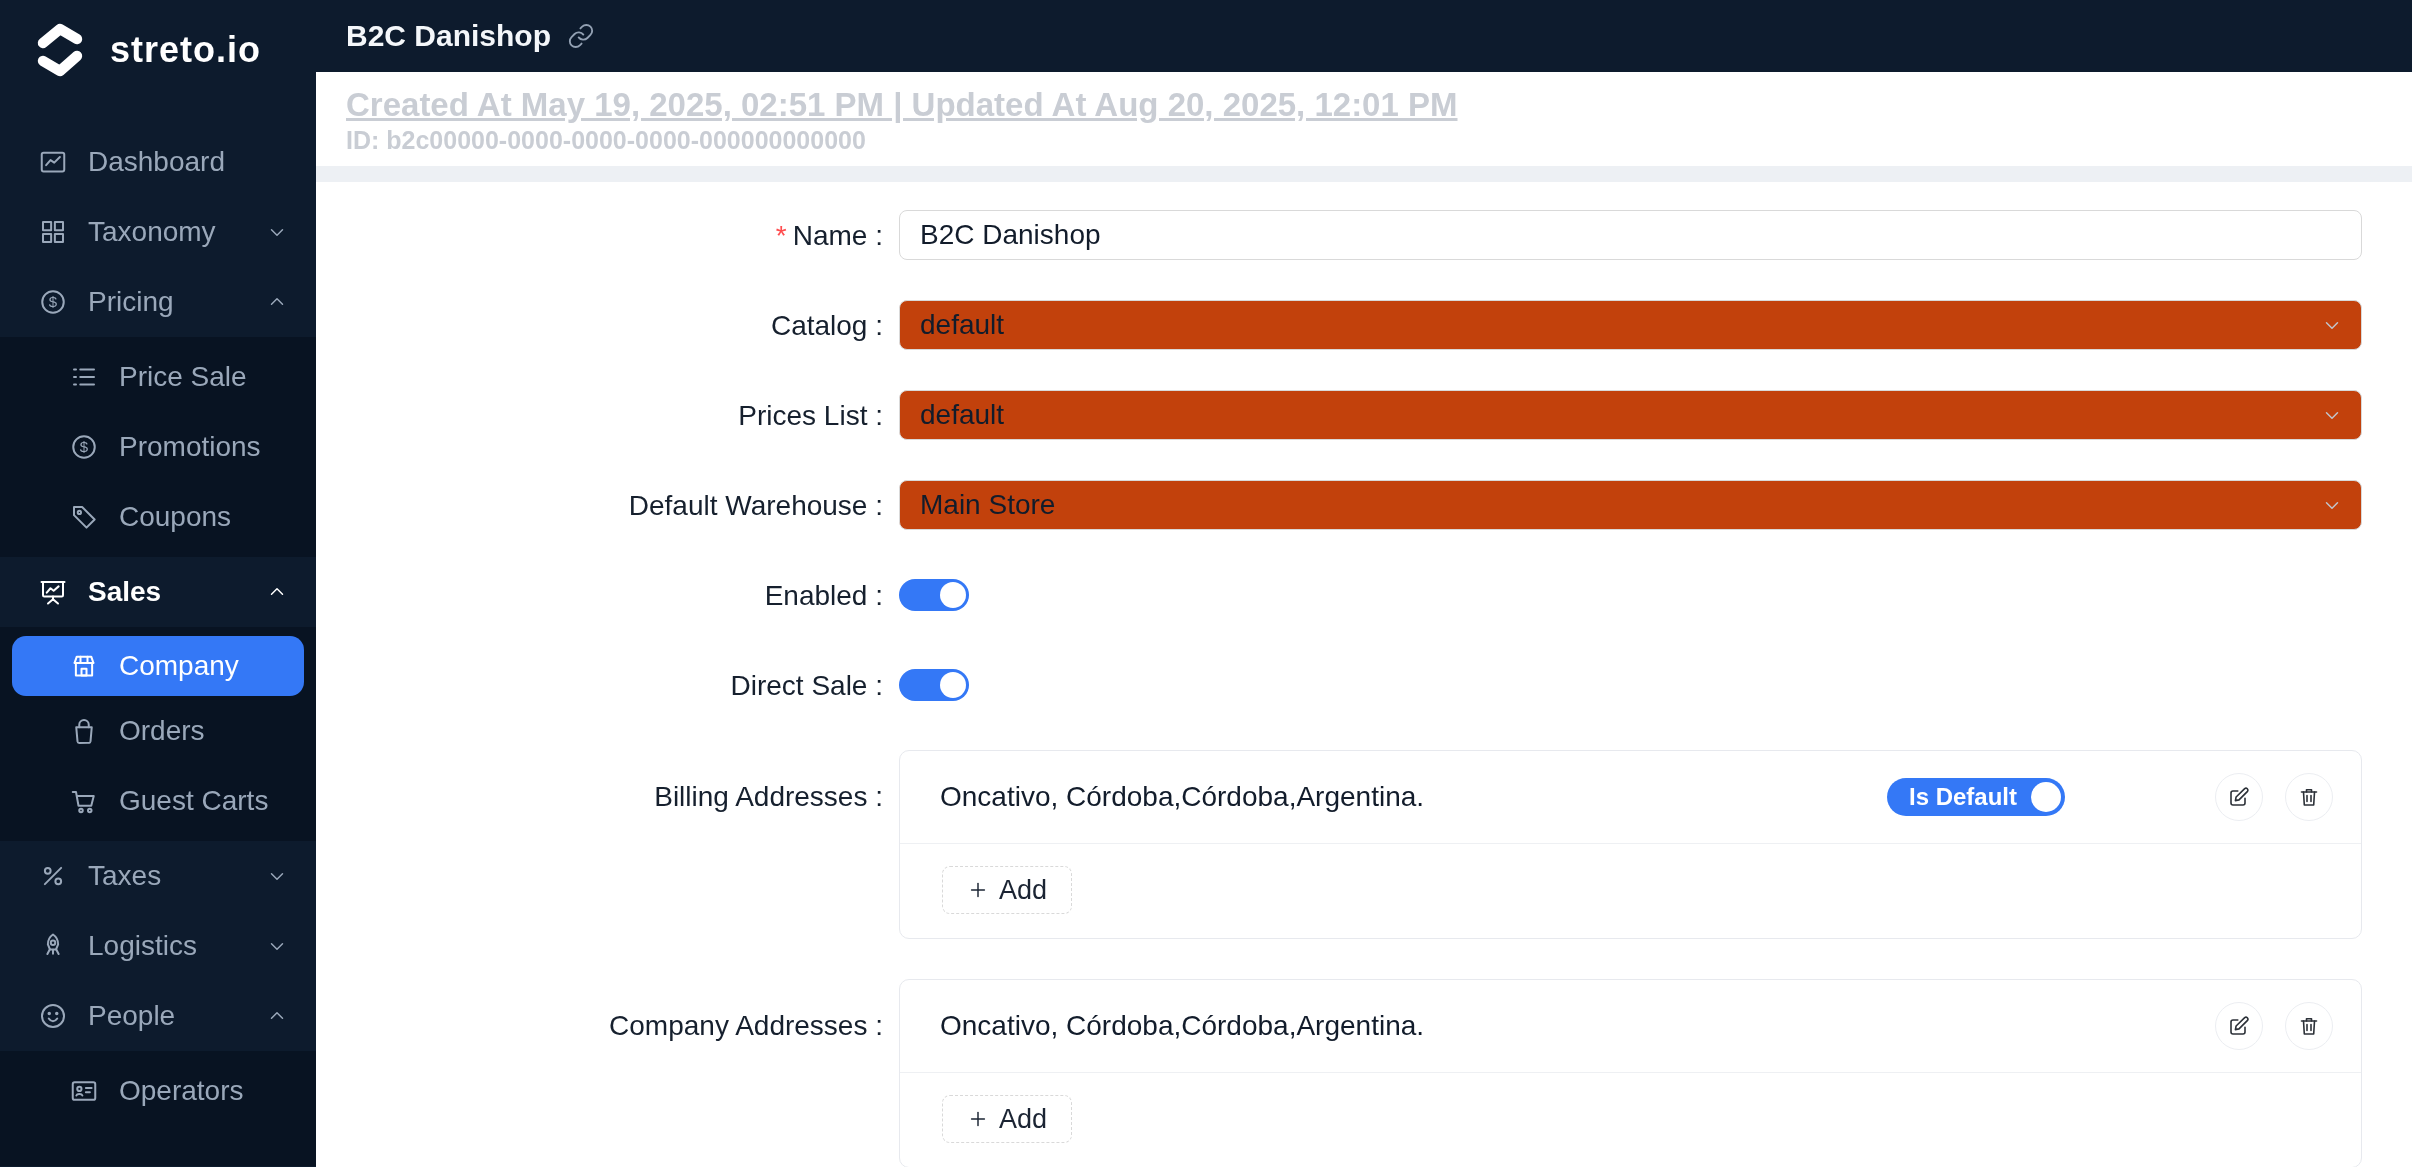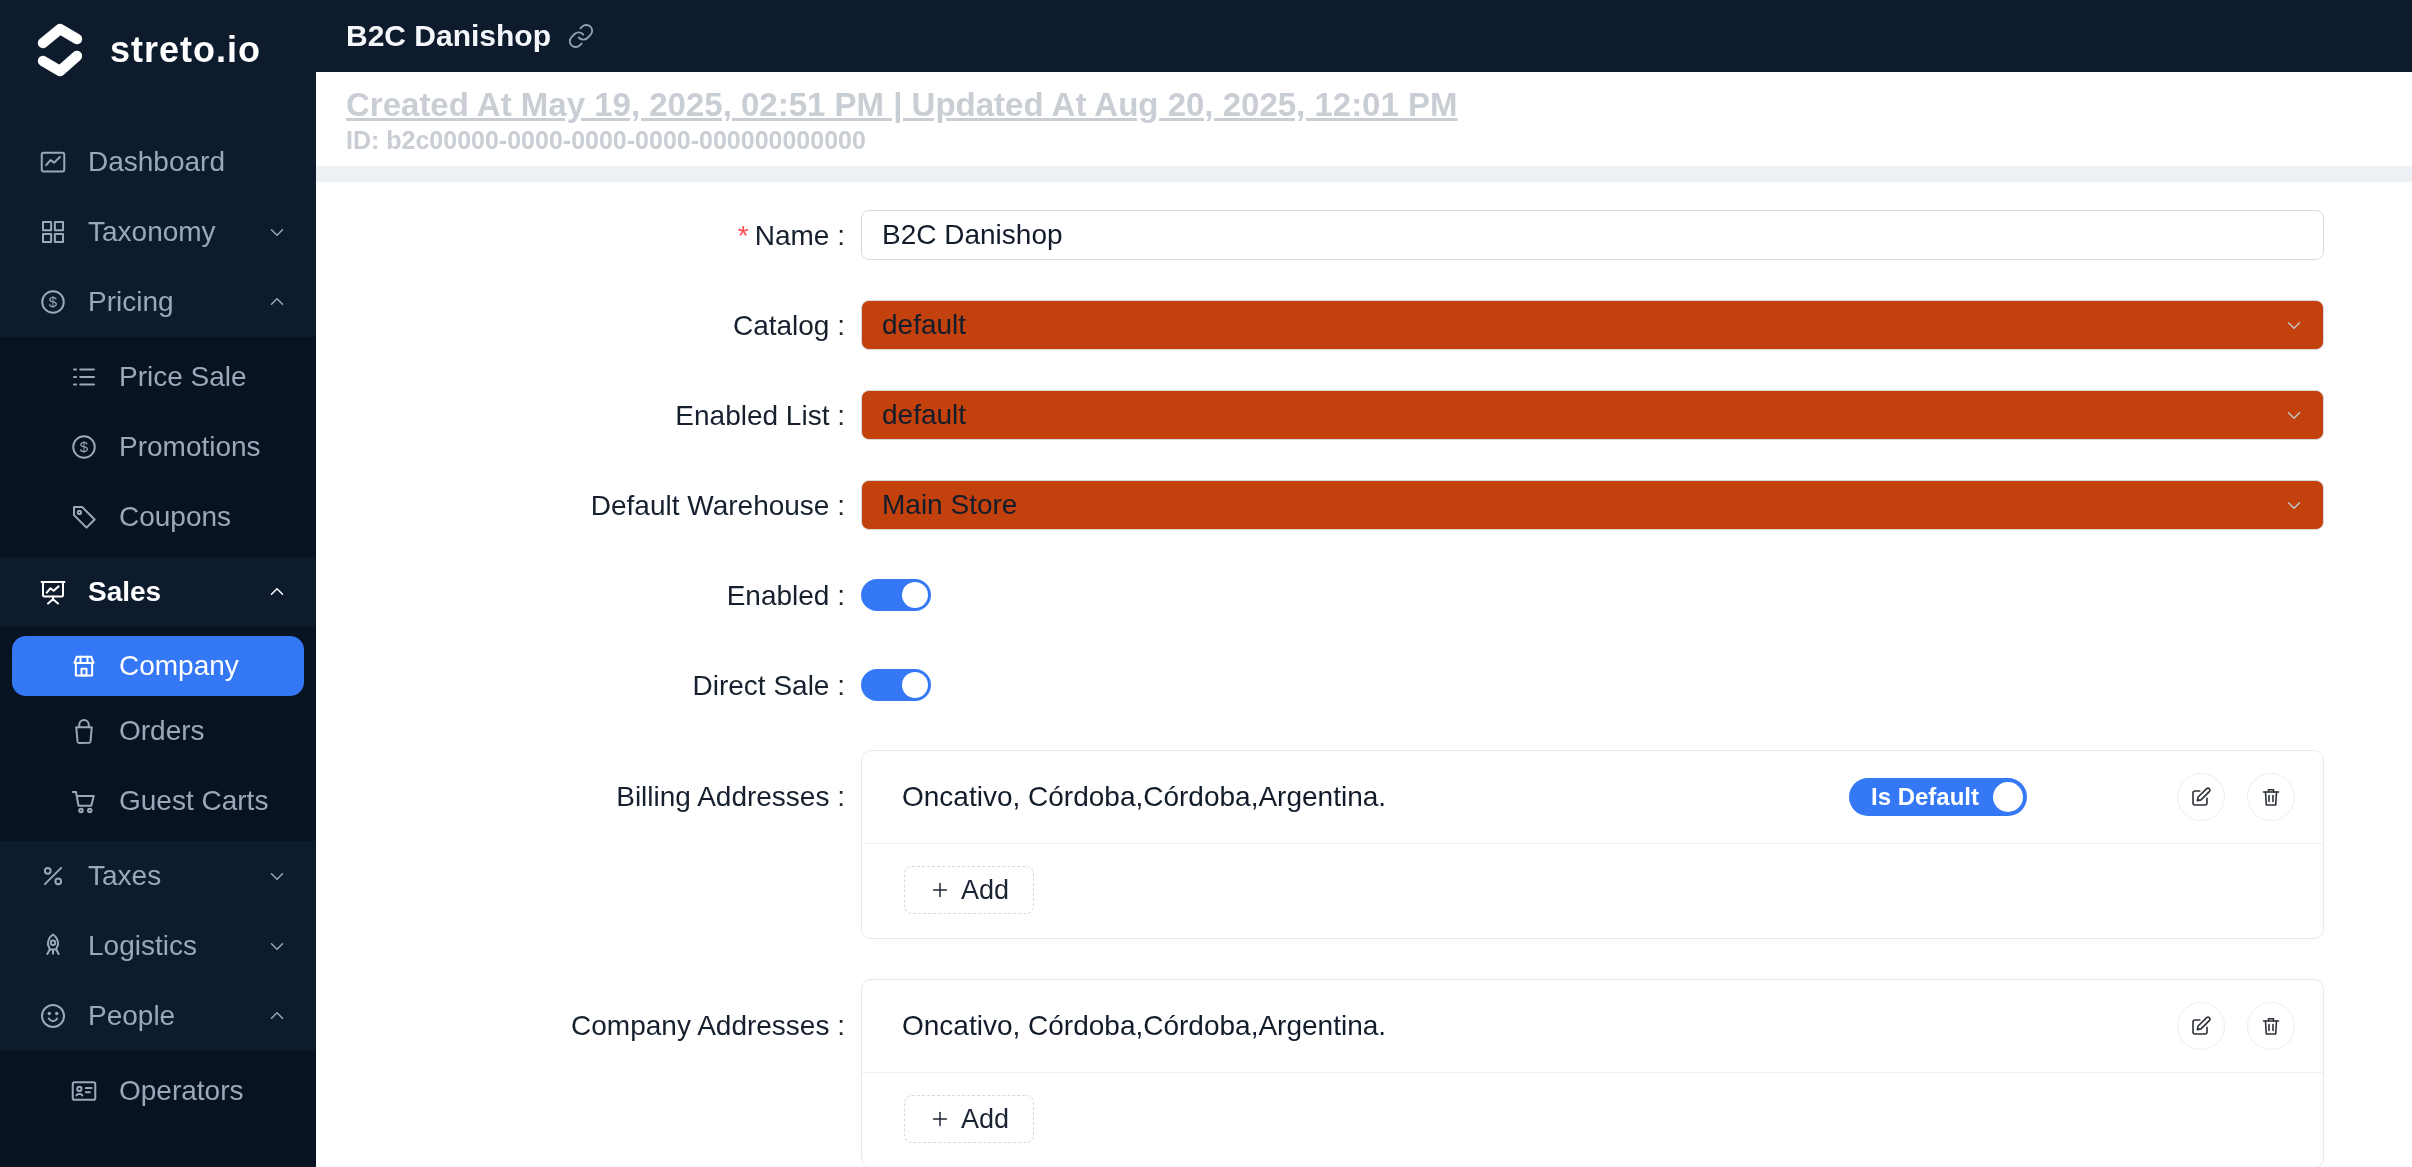--- a/index.html
+++ b/index.html
@@ -35,21 +35,21 @@
   .link-ic { width:28px; height:28px; color:#93a1b3; display:flex; }
   .link-ic svg { width:28px; height:28px; }
 
   .pagehead { background:#fff; padding:18px 30px 12px; }
   .pagehead h1 { font-size:38px; line-height:44px; font-weight:700; color:#1d2635; margin-bottom:8px; }
   .meta { font-size:33px; line-height:30px; font-weight:600; color:#c9cdd4; margin-bottom:6px;text-decoration:underline; }
   .idline { font-size:25px; line-height:28px; font-weight:600; color:#c9cdd4; }
   .band { height:16px; background:#edf0f4; }
 
   .formwrap { flex:1; overflow:hidden; background:#fff; padding-top:28px; }
-  .frow { display:flex; align-items:center; min-height:50px; margin-bottom:40px; }
+  .frow { display:flex; align-items:center; min-height:50px; margin-bottom:40px;padding-left:38px; }
   .frow.align-top { align-items:flex-start; }
   .flabel { width:529px; flex-shrink:0; text-align:right; font-size:28px; color:#16202e; line-height:33px; }
   .frow.align-top .flabel { padding-top:30px; }
   .req { color:#ff4d4f; margin-right:6px; font-size:28px; }
   .fcontrol { margin-left:16px; width:1463px; }
   .fcontrol.auto { width:auto; }
 
   .tinput { width:100%; height:50px; border:1.5px solid #d9d9d9; border-radius:8px;
             padding:0 20px; font-size:28px; color:#121c2b; font-family:inherit; background:#fff; outline:none; }
   .tselect { width:100%; height:50px; border:1.5px solid #d9d9d9; border-radius:8px;
@@ -329,21 +329,21 @@
             <span class="sel-chev">
               <svg class="stroke" viewBox="0 0 24 24">
                   <polyline points="6,9.5 12,15.5 18,9.5"></polyline>
                 </svg>
             </span>
           </div>
         </div>
       </div>
 
       <div class="frow">
-        <div class="flabel">Enabled List :</div>
+        <div class="flabel">Prices List :</div>
         <div class="fcontrol">
           <div class="tselect">
             <span>default</span>
             <span class="sel-chev">
               <svg class="stroke" viewBox="0 0 24 24">
                   <polyline points="6,9.5 12,15.5 18,9.5"></polyline>
                 </svg>
             </span>
           </div>
         </div>

